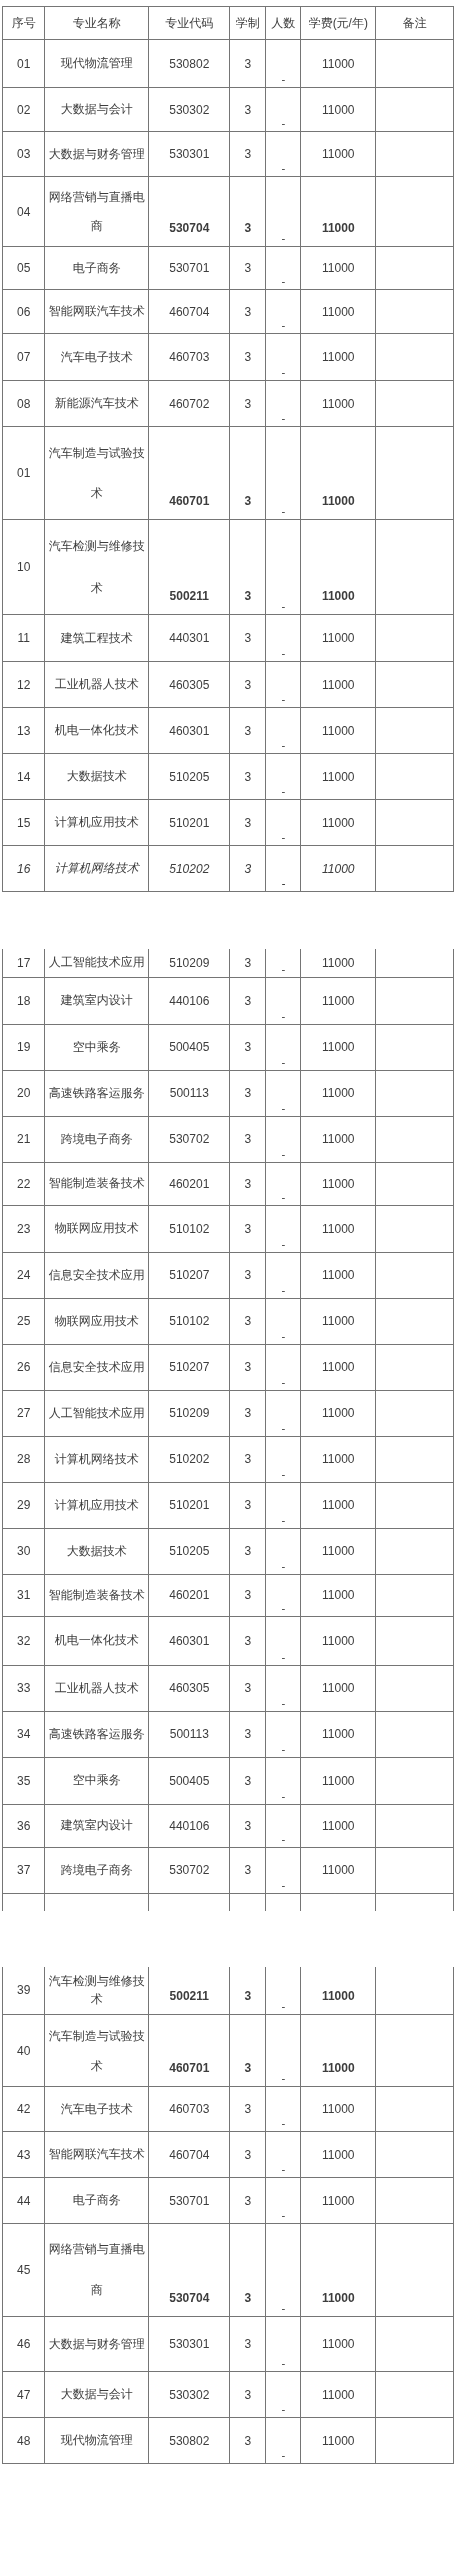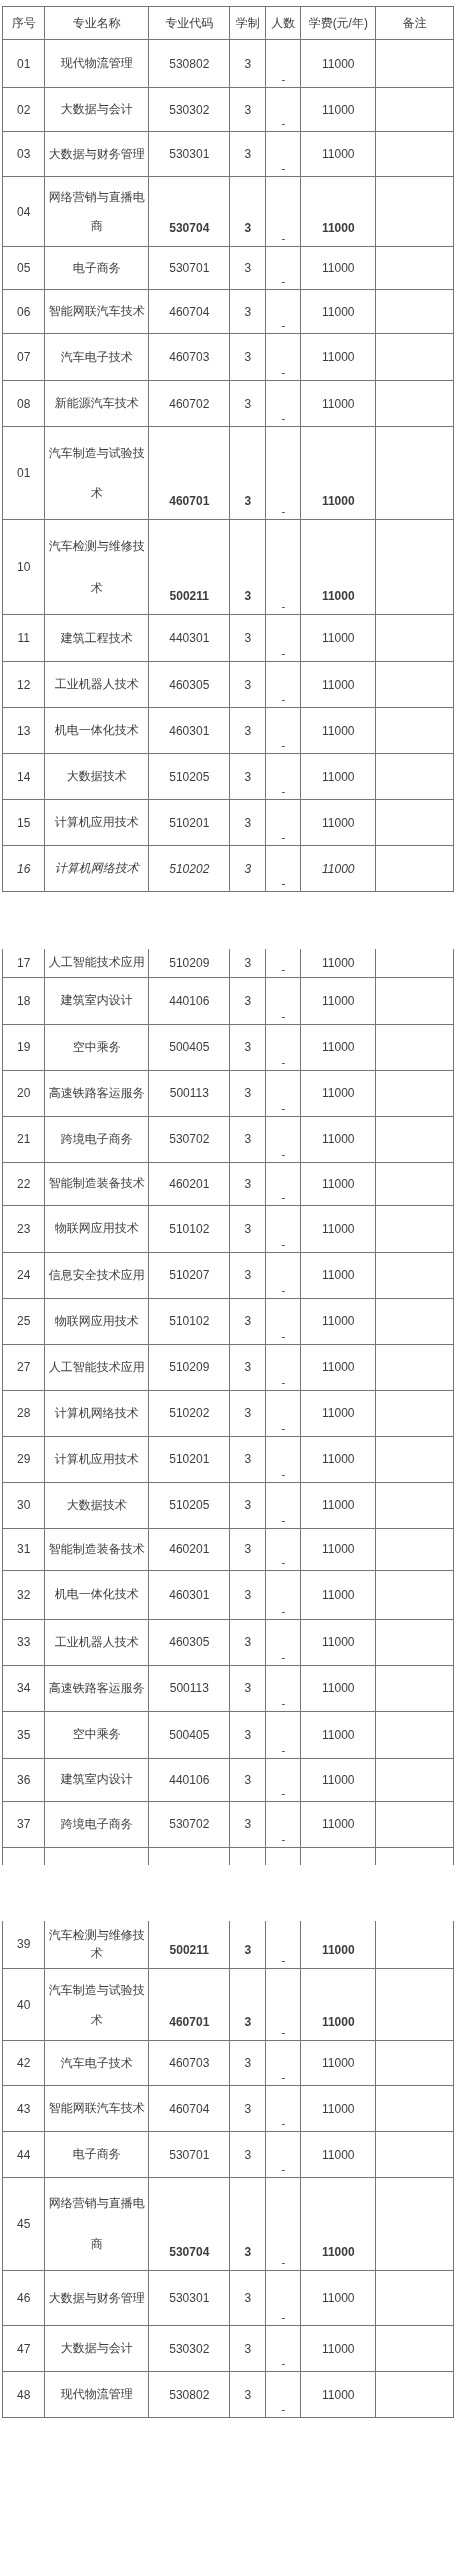--- a/index.html
+++ b/index.html
@@ -365,20 +365,31 @@
     <td class="name-cell">物联网应用技术</td>
     <td class="code-cell low-cell">510102</td>
     <td class="duration-cell low-cell">3</td>
     <td class="count-cell">
             <span class="dash">-</span>
           </td>
     <td class="fee-cell low-cell">11000</td>
     <td class="note-cell"></td>
   </tr>
         <tr style="height: 46px;">
+    <td class="index-cell">26</td>
+    <td class="name-cell">信息安全技术应用</td>
+    <td class="code-cell low-cell">510207</td>
+    <td class="duration-cell low-cell">3</td>
+    <td class="count-cell">
+            <span class="dash">-</span>
+          </td>
+    <td class="fee-cell low-cell">11000</td>
+    <td class="note-cell"></td>
+  </tr>
+        <tr style="height: 46px;">
     <td class="index-cell">27</td>
     <td class="name-cell">人工智能技术应用</td>
     <td class="code-cell low-cell">510209</td>
     <td class="duration-cell low-cell">3</td>
     <td class="count-cell">
             <span class="dash">-</span>
           </td>
     <td class="fee-cell low-cell">11000</td>
     <td class="note-cell"></td>
   </tr>

